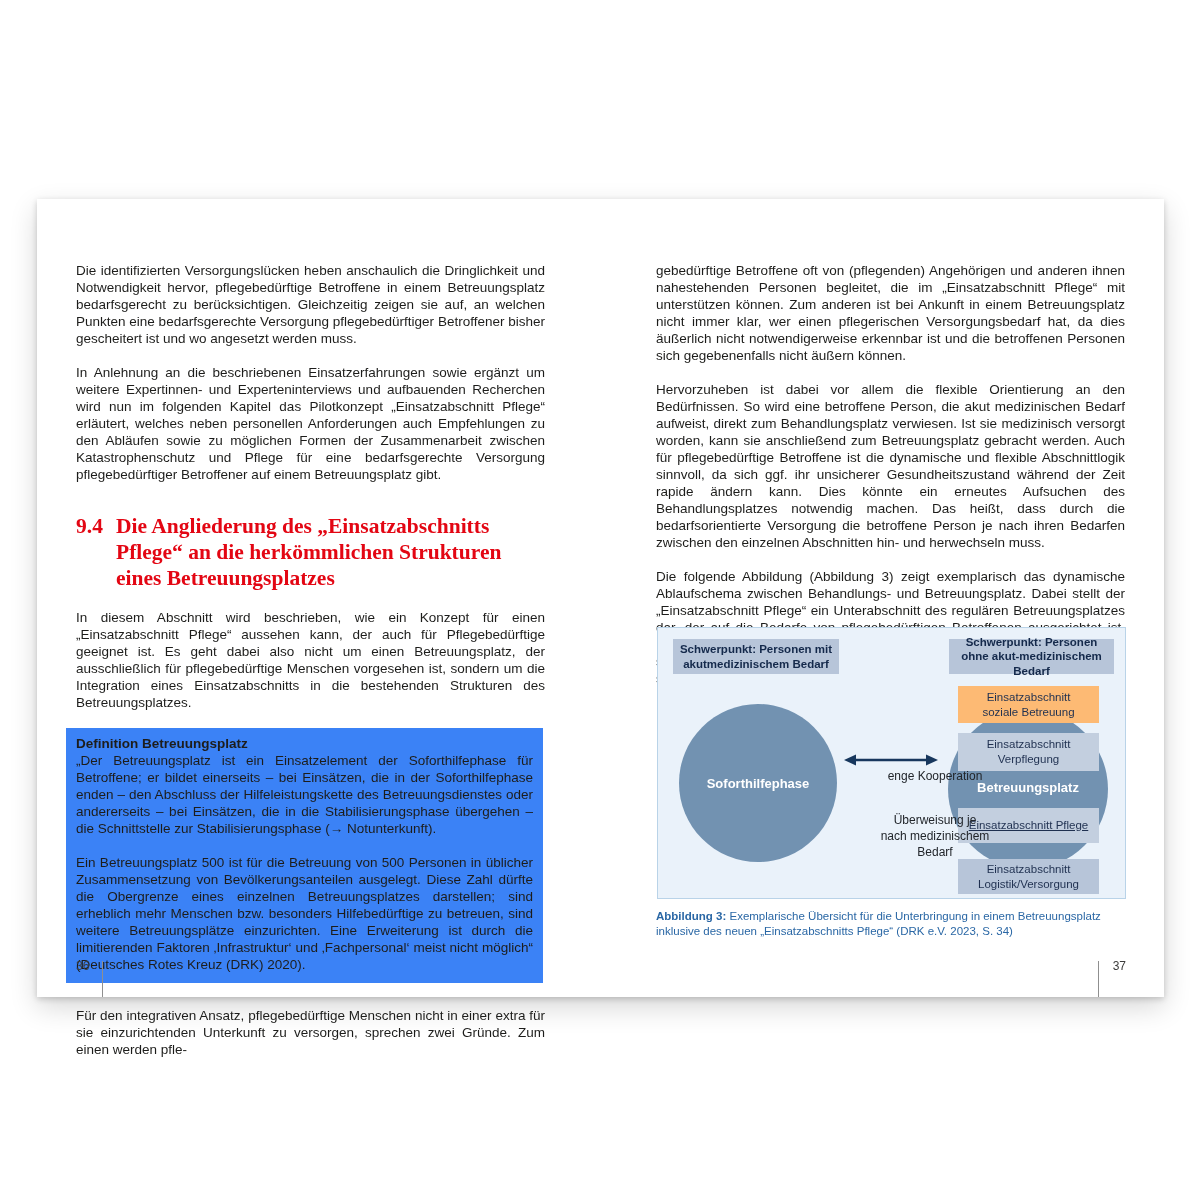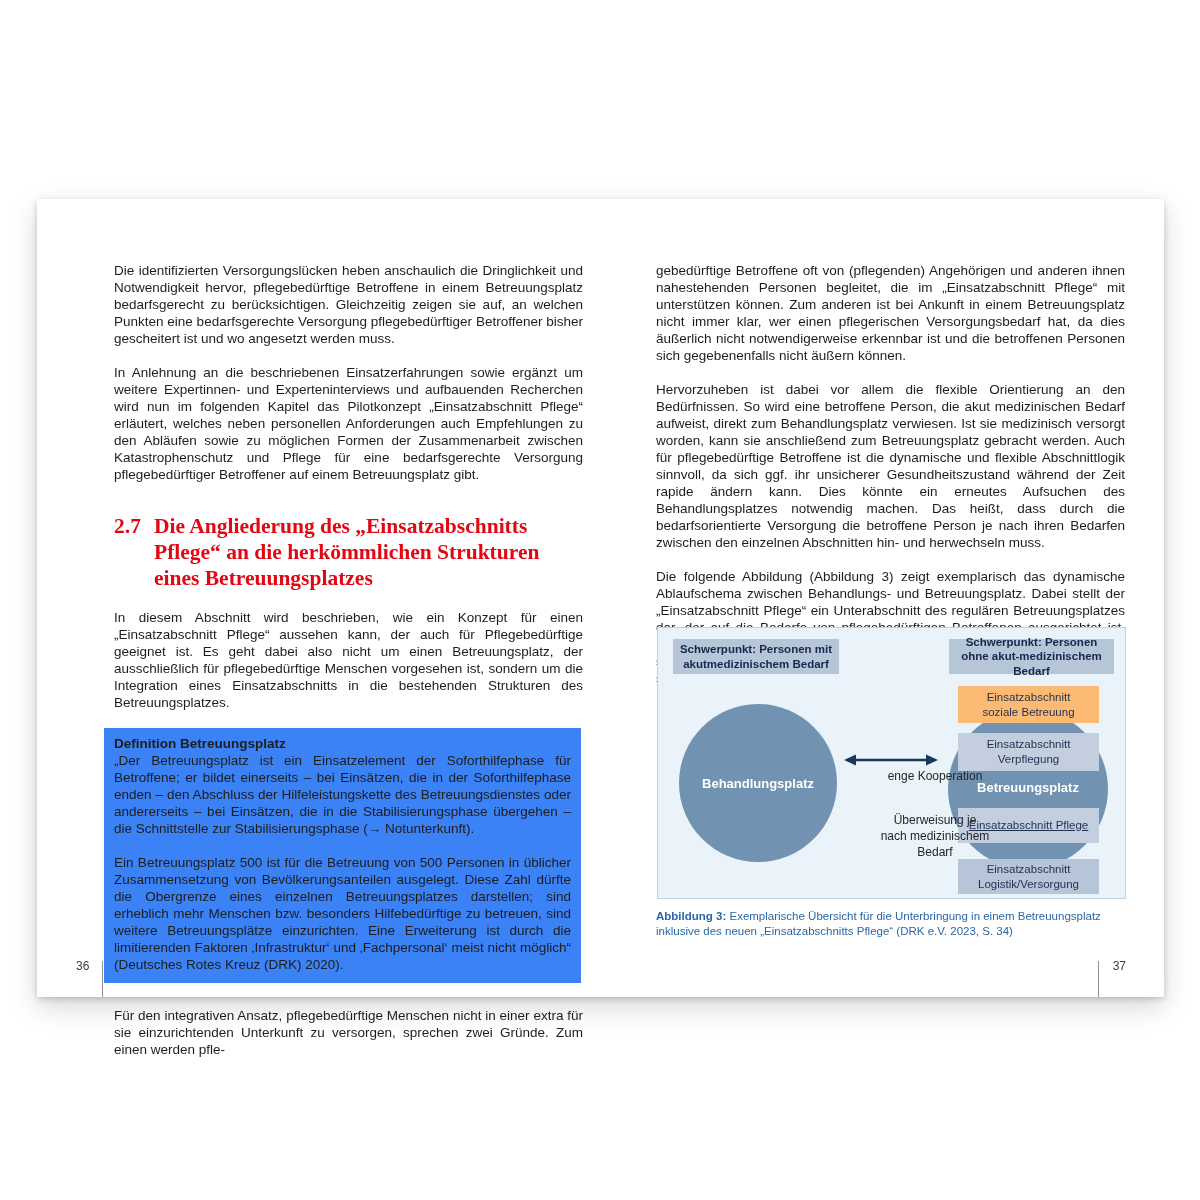--- a/index.html
+++ b/index.html
@@ -12,21 +12,21 @@
   .spread{
     position:absolute;left:37px;top:199px;width:1127px;height:798px;
     background:#ffffff;
     box-shadow:0 2px 6px rgba(0,0,0,0.18), 0 10px 26px rgba(0,0,0,0.16);
   }
   .col{
     position:absolute;top:63px;width:469px;
     font-size:13.5px;line-height:17px;color:#1d1d1b;
     text-align:justify;hyphens:auto;
   }
-  .col-left{left:39px;margin-left:38px;}
+  .col-left{left:39px;}
   .col-right{left:619px;}
   .col p{margin:0 0 17px 0;}
   .heading{
     font-family:"Liberation Serif", serif;
     color:#e30613;font-weight:bold;
     font-size:21.5px;line-height:26px;
     display:flex;margin:30px 0 18px 0;text-align:left;
   }
   .heading .hnum{flex:0 0 40px;}
   .heading .htxt{flex:1;}
@@ -101,21 +101,21 @@
 </style>
 </head>
 <body>
 
 <div class="spread">
 
   <div class="col col-left">
     <p>Die identifizierten Versorgungslücken heben anschaulich die Dringlichkeit und Notwendigkeit hervor, pflegebedürftige Betroffene in einem Betreuungsplatz bedarfsgerecht zu berücksichtigen. Gleichzeitig zeigen sie auf, an welchen Punkten eine bedarfsgerechte Versorgung pflegebedürftiger Betroffener bisher gescheitert ist und wo angesetzt werden muss.</p>
     <p>In Anlehnung an die beschriebenen Einsatzerfahrungen sowie ergänzt um weitere Expertinnen- und Experteninterviews und aufbauenden Recherchen wird nun im folgenden Kapitel das Pilotkonzept „Einsatzabschnitt Pflege“ erläutert, welches neben personellen Anforderungen auch Empfehlungen zu den Abläufen sowie zu möglichen Formen der Zusammenarbeit zwischen Katastrophenschutz und Pflege für eine bedarfsgerechte Versorgung pflegebedürftiger Betroffener auf einem Betreuungsplatz gibt.</p>
     <div class="heading">
-      <span class="hnum">2.7</span>
+      <span class="hnum">9.4</span>
       <span class="htxt">Die Angliederung des „Einsatzabschnitts Pflege“ an die herkömmlichen Strukturen eines Betreuungsplatzes</span>
     </div>
     <p>In diesem Abschnitt wird beschrieben, wie ein Konzept für einen „Einsatzabschnitt Pflege“ aussehen kann, der auch für Pflegebedürftige geeignet ist. Es geht dabei also nicht um einen Betreuungsplatz, der ausschließlich für pflegebedürftige Menschen vorgesehen ist, sondern um die Integration eines Einsatzabschnitts in die bestehenden Strukturen des Betreuungsplatzes.</p>
     <div class="defbox">
       <p class="deftitle">Definition Betreuungsplatz</p>
       <p>„Der Betreuungsplatz ist ein Einsatzelement der Soforthilfephase für Betroffene; er bildet einerseits – bei Einsätzen, die in der Soforthilfephase enden – den Abschluss der Hilfeleistungskette des Betreuungsdienstes oder andererseits – bei Einsätzen, die in die Stabilisierungsphase übergehen – die Schnittstelle zur Stabilisierungsphase (→ Notunterkunft).</p>
       <p class="gap">Ein Betreuungsplatz 500 ist für die Betreuung von 500 Personen in üblicher Zusammensetzung von Bevölkerungsanteilen ausgelegt. Diese Zahl dürfte die Obergrenze eines einzelnen Betreuungsplatzes darstellen; sind erheblich mehr Menschen bzw. besonders Hilfebedürftige zu betreuen, sind weitere Betreuungsplätze einzurichten. Eine Erweiterung ist durch die limitierenden Faktoren ‚Infrastruktur‘ und ‚Fachpersonal‘ meist nicht möglich“ (Deutsches Rotes Kreuz (DRK) 2020).</p>
     </div>
     <p>Für den integrativen Ansatz, pflegebedürftige Menschen nicht in einer extra für sie einzurichtenden Unterkunft zu versorgen, sprechen zwei Gründe. Zum einen werden pfle-</p>
   </div>
@@ -126,21 +126,21 @@
     <p>gebedürftige Betroffene oft von (pflegenden) Angehörigen und anderen ihnen nahestehenden Personen begleitet, die im „Einsatzabschnitt Pflege“ mit unterstützen können. Zum anderen ist bei Ankunft in einem Betreuungsplatz nicht immer klar, wer einen pflegerischen Versorgungsbedarf hat, da dies äußerlich nicht notwendigerweise erkennbar ist und die betroffenen Personen sich gegebenenfalls nicht äußern können.</p>
     <p>Hervorzuheben ist dabei vor allem die flexible Orientierung an den Bedürfnissen. So wird eine betroffene Person, die akut medizinischen Bedarf aufweist, direkt zum Behandlungsplatz verwiesen. Ist sie medizinisch versorgt worden, kann sie anschließend zum Betreuungsplatz gebracht werden. Auch für pflegebedürftige Betroffene ist die dynamische und flexible Abschnittlogik sinnvoll, da sich ggf. ihr unsicherer Gesundheitszustand während der Zeit rapide ändern kann. Dies könnte ein erneutes Aufsuchen des Behandlungsplatzes notwendig machen. Das heißt, dass durch die bedarfsorientierte Versorgung die betroffene Person je nach ihren Bedarfen zwischen den einzelnen Abschnitten hin- und herwechseln muss.</p>
     <p>Die folgende Abbildung (Abbildung 3) zeigt exemplarisch das dynamische Ablaufschema zwischen Behandlungs- und Betreuungsplatz. Dabei stellt der „Einsatzabschnitt Pflege“ ein Unterabschnitt des regulären Betreuungsplatzes dar, der auf die Bedarfe von pflegebedürftigen Betroffenen ausgerichtet ist. Eine engmaschige Zusammenarbeit zwischen dem „Einsatzabschnitt Pflege“ sowie dem dazugehörigen Betreuungsplatz und ggf. dem Behandlungsplatz sollte angestrebt werden.</p>
   </div>
 
   <div class="figure">
     <div class="fig-header left">Schwerpunkt: Personen mit akutmedizinischem Bedarf</div>
     <div class="fig-header right">Schwerpunkt: Personen ohne akut-medizinischem Bedarf</div>
 
     <div class="circle cl">
-      <span class="circle-label">Behandlungsplatz</span>
+      <span class="circle-label">Soforthilfephase</span>
     </div>
 
     <div class="circle cr"></div>
     <div class="cr-label">Betreuungsplatz</div>
 
     <div class="sec-box b1">Einsatzabschnitt soziale Betreuung</div>
     <div class="sec-box b2">Einsatzabschnitt Verpflegung</div>
     <div class="sec-box b3">Einsatzabschnitt Pflege</div>
     <div class="sec-box b4">Einsatzabschnitt Logistik/Versorgung</div>
 

